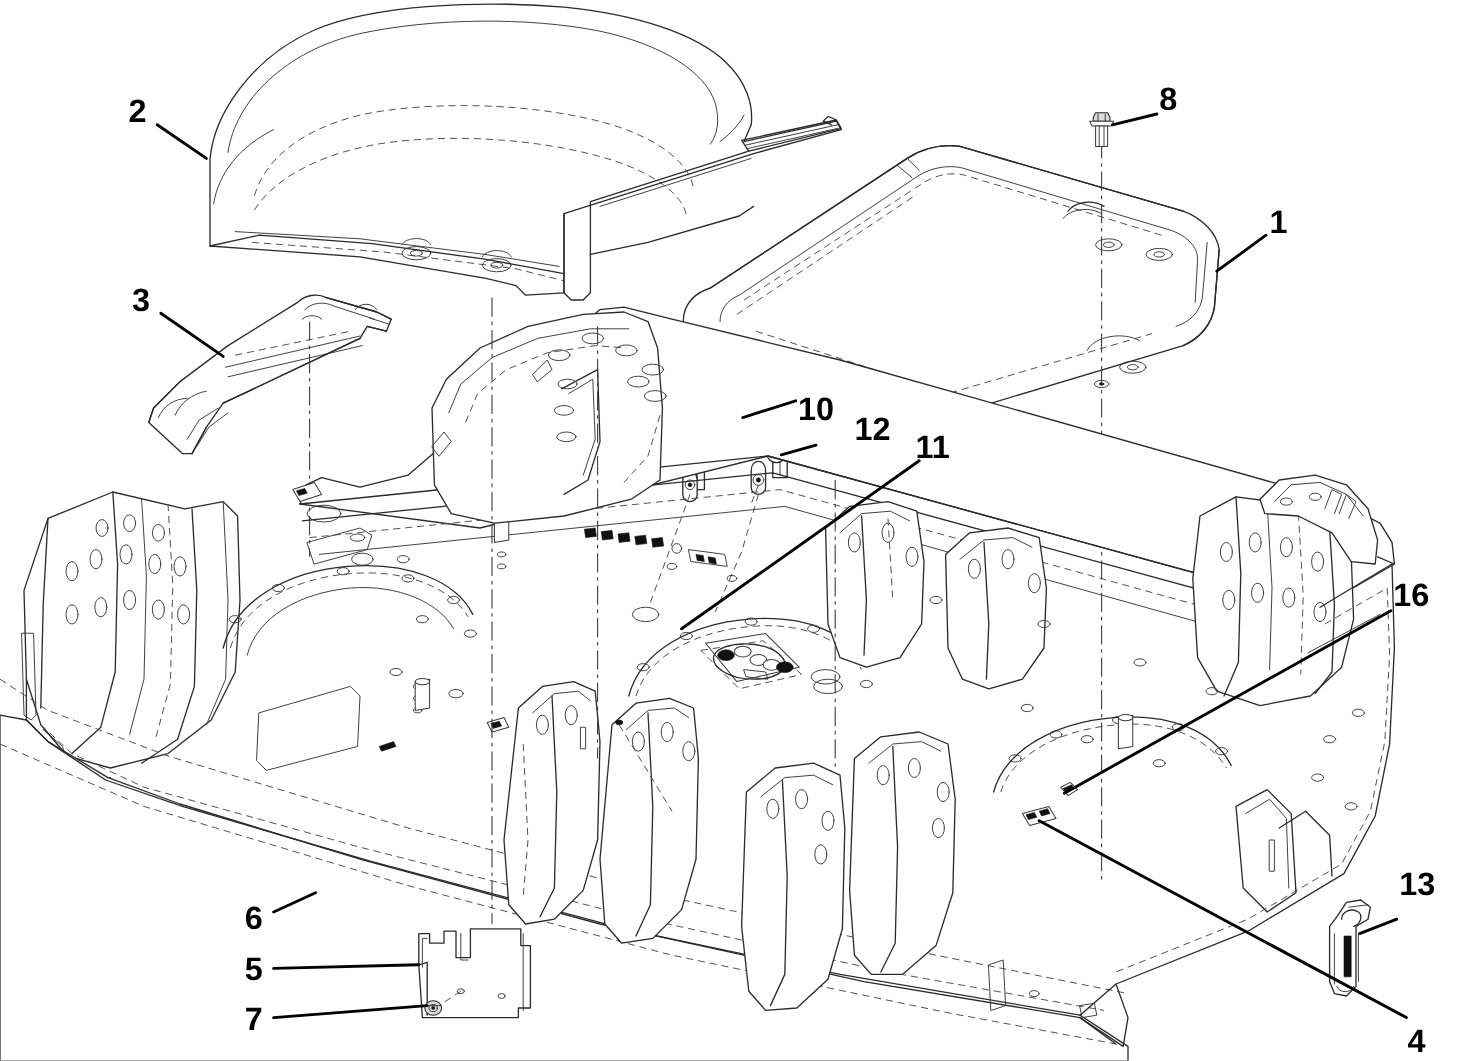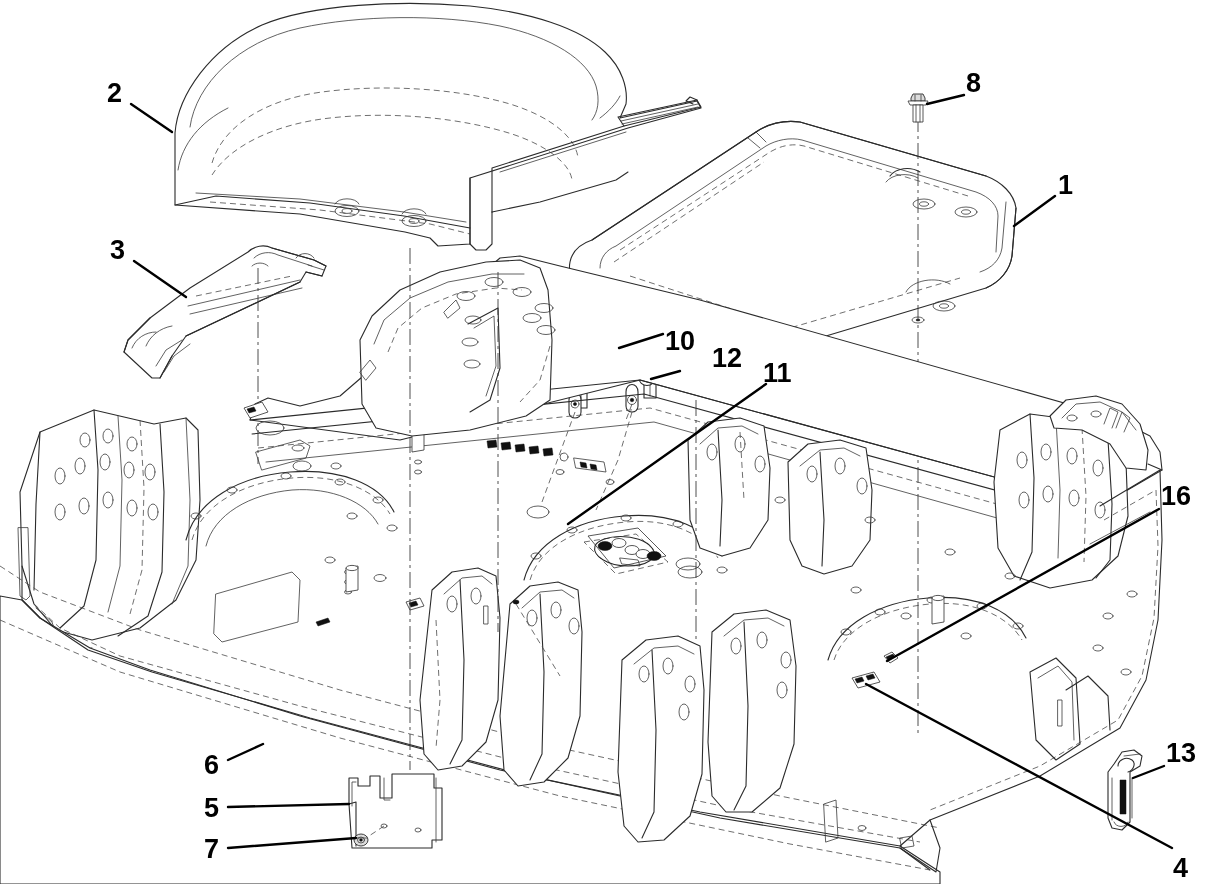--- a/index.html
+++ b/index.html
@@ -491,16 +491,16 @@
   <div class="callout-label" style="left:107px;top:80px;">2</div>
   <div class="callout-label" style="left:110px;top:237px;">3</div>
   <div class="callout-label" style="left:1173px;top:855px;">4</div>
   <div class="callout-label" style="left:204px;top:795px;">5</div>
   <div class="callout-label" style="left:204px;top:752px;">6</div>
   <div class="callout-label" style="left:204px;top:836px;">7</div>
   <div class="callout-label" style="left:966px;top:70px;">8</div>
   <div class="callout-label" style="left:665px;top:328px;">10</div>
   <div class="callout-label" style="left:763px;top:360px;">11</div>
   <div class="callout-label" style="left:712px;top:345px;text-align:center;">12</div>
-  <div class="callout-label" style="left:1166px;top:740px;">13</div>
+  <div class="callout-label" style="left:1166px;top:724px;">13</div>
   <div class="callout-label" style="left:1161px;top:483px;">16</div>
 
 </div>
 
 </body></html>

